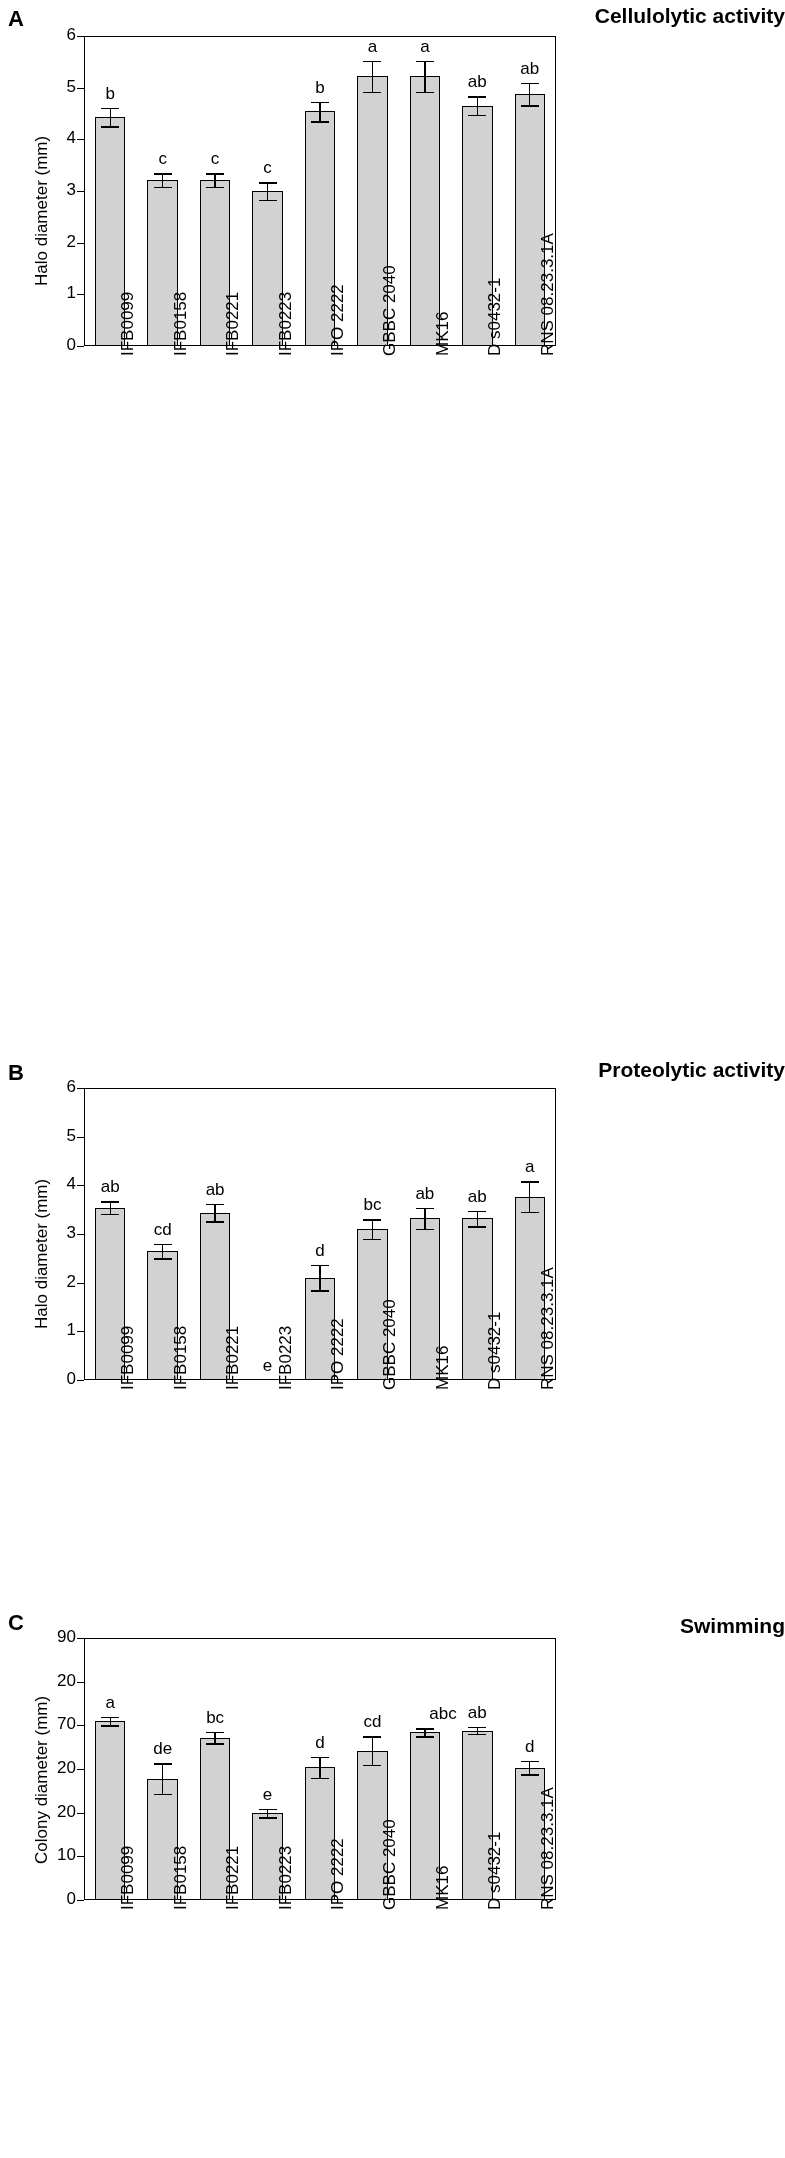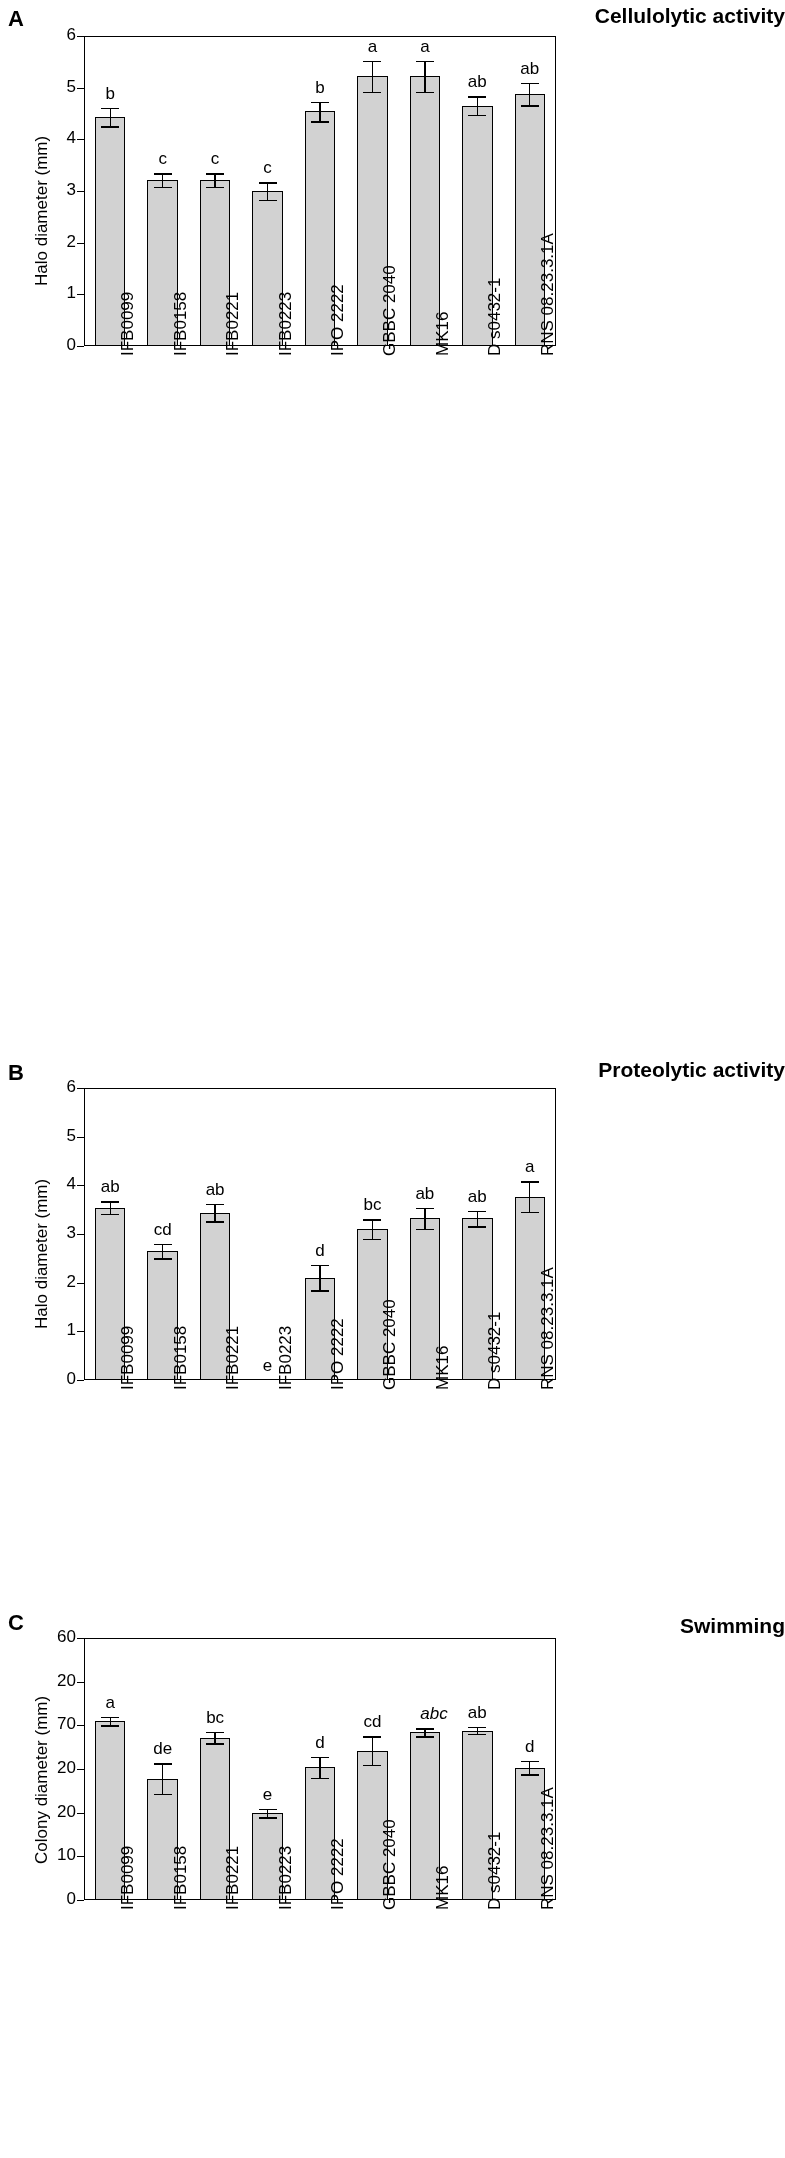--- a/index.html
+++ b/index.html
@@ -236,21 +236,21 @@
     <div class="ytick" style="left: 42px; top: 1845.33px;">10</div>
     <div class="ytickmark" style="left: 77px; top: 1856.33px;"></div>
     <div class="ytick" style="left: 42px; top: 1801.67px;">20</div>
     <div class="ytickmark" style="left: 77px; top: 1812.67px;"></div>
     <div class="ytick" style="left: 42px; top: 1758px;">20</div>
     <div class="ytickmark" style="left: 77px; top: 1769px;"></div>
     <div class="ytick" style="left: 42px; top: 1714.33px;">70</div>
     <div class="ytickmark" style="left: 77px; top: 1725.33px;"></div>
     <div class="ytick" style="left: 42px; top: 1670.67px;">20</div>
     <div class="ytickmark" style="left: 77px; top: 1681.67px;"></div>
-    <div class="ytick" style="left: 42px; top: 1627px;">60</div>
+    <div class="ytick" style="left: 42px; top: 1627px;">90</div>
     <div class="ytickmark" style="left: 77px; top: 1638px;"></div>
     <div class="bar" style="left: 95.0133px; top: 1720.97px; width: 30.4178px; height: 179.033px;"></div>
     <div class="errbar" style="left: 109.572px; top: 1716.6px; height: 8.73333px;"></div>
     <div class="errcap" style="left: 101.222px; top: 1716.6px; width: 18px;"></div>
     <div class="errcap" style="left: 101.222px; top: 1725.33px; width: 18px;"></div>
     <div class="siglabel" style="left: 84.2222px; top: 1692.6px; width: 52px;">a</div>
     <div class="xcat" style="left: 118.222px; top: 1910px;">IFB0099</div>
     <div class="bar" style="left: 147.458px; top: 1778.61px; width: 30.4178px; height: 121.393px;"></div>
     <div class="errbar" style="left: 162.017px; top: 1763.32px; height: 30.5667px;"></div>
     <div class="errcap" style="left: 153.667px; top: 1763.32px; width: 18px;"></div>
@@ -278,21 +278,21 @@
     <div class="bar" style="left: 357.236px; top: 1750.66px; width: 30.4178px; height: 149.34px;"></div>
     <div class="errbar" style="left: 371.794px; top: 1736.25px; height: 28.82px;"></div>
     <div class="errcap" style="left: 363.444px; top: 1736.25px; width: 18px;"></div>
     <div class="errcap" style="left: 363.444px; top: 1765.07px; width: 18px;"></div>
     <div class="siglabel" style="left: 346.444px; top: 1712.25px; width: 52px;">cd</div>
     <div class="xcat" style="left: 380.444px; top: 1910px;">GBBC 2040</div>
     <div class="bar" style="left: 409.68px; top: 1732.32px; width: 30.4178px; height: 167.68px;"></div>
     <div class="errbar" style="left: 424.239px; top: 1728.39px; height: 7.86px;"></div>
     <div class="errcap" style="left: 415.889px; top: 1728.39px; width: 18px;"></div>
     <div class="errcap" style="left: 415.889px; top: 1736.25px; width: 18px;"></div>
-    <div class="siglabel" style="left: 408px; top: 1704.39px; width: 52px; font-style: italic;">abc</div>
+    <div class="siglabel" style="left: 417px; top: 1704.39px; width: 52px;">abc</div>
     <div class="xcat" style="left: 432.889px; top: 1910px;">MK16</div>
     <div class="bar" style="left: 462.124px; top: 1730.57px; width: 30.4178px; height: 169.427px;"></div>
     <div class="errbar" style="left: 476.683px; top: 1727.08px; height: 6.98667px;"></div>
     <div class="errcap" style="left: 468.333px; top: 1727.08px; width: 18px;"></div>
     <div class="errcap" style="left: 468.333px; top: 1734.07px; width: 18px;"></div>
     <div class="siglabel" style="left: 451.333px; top: 1703.08px; width: 52px;">ab</div>
     <div class="xcat" style="left: 485.333px; top: 1910px;">D s0432-1</div>
     <div class="bar" style="left: 514.569px; top: 1767.69px; width: 30.4178px; height: 132.31px;"></div>
     <div class="errbar" style="left: 529.128px; top: 1761.14px; height: 13.1px;"></div>
     <div class="errcap" style="left: 520.778px; top: 1761.14px; width: 18px;"></div>

